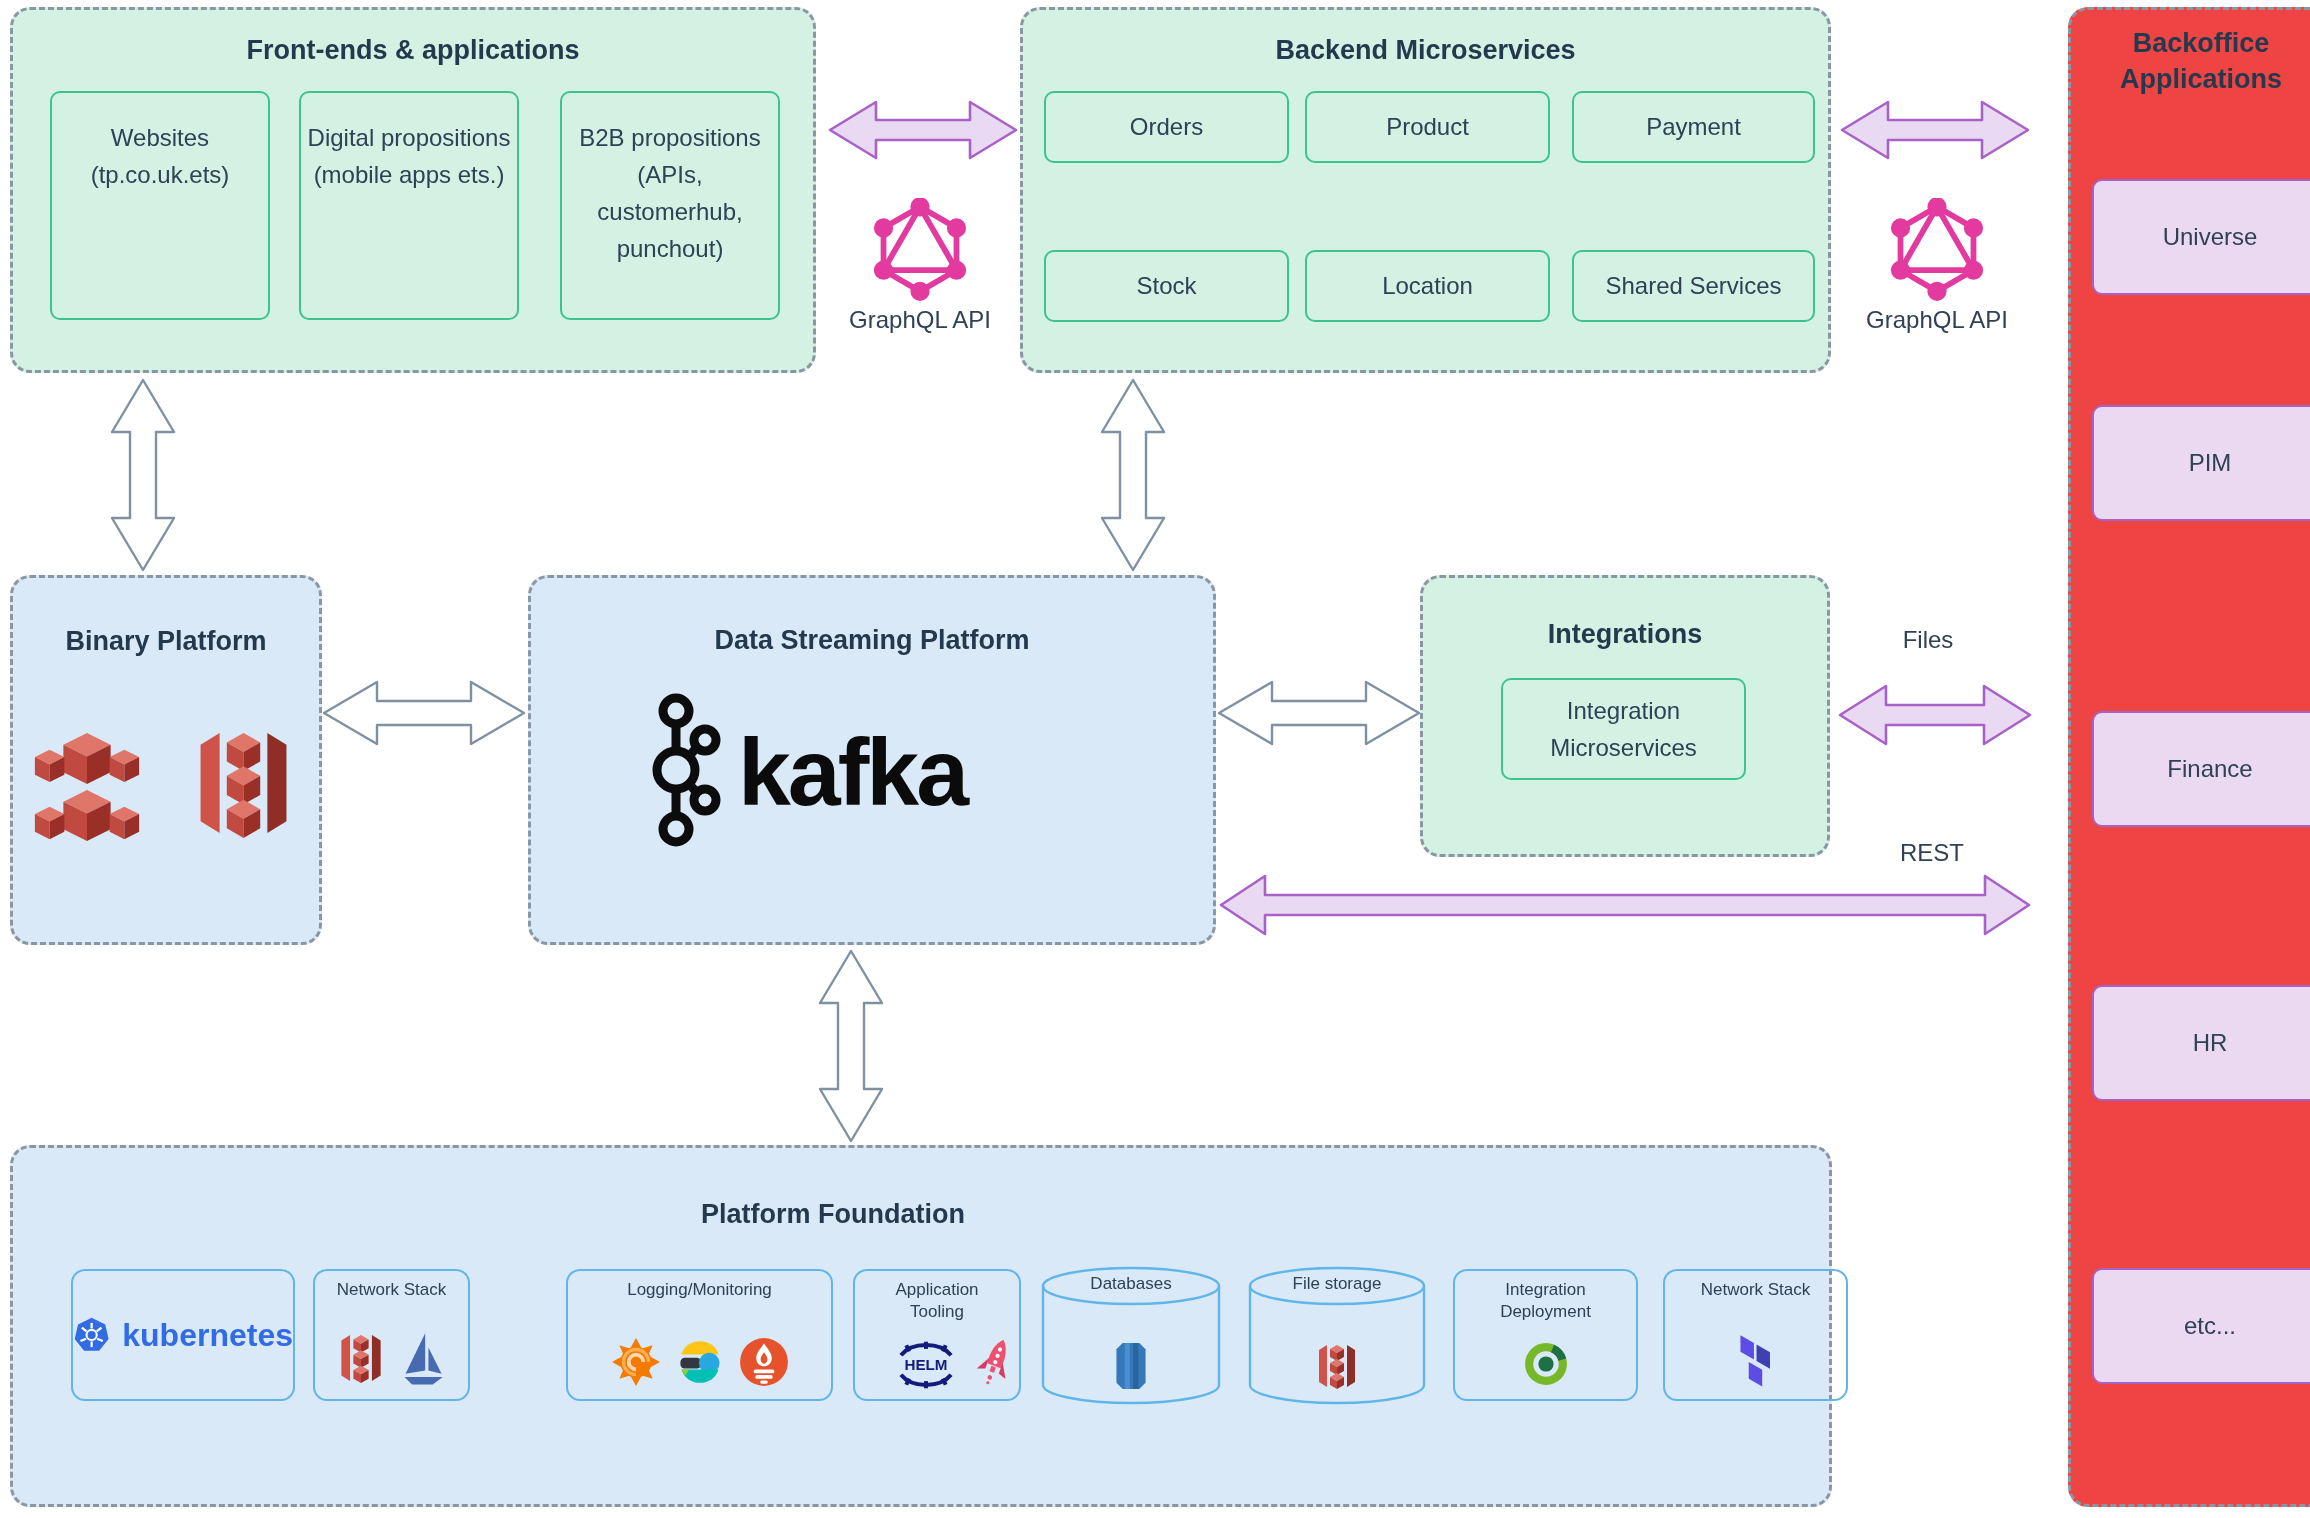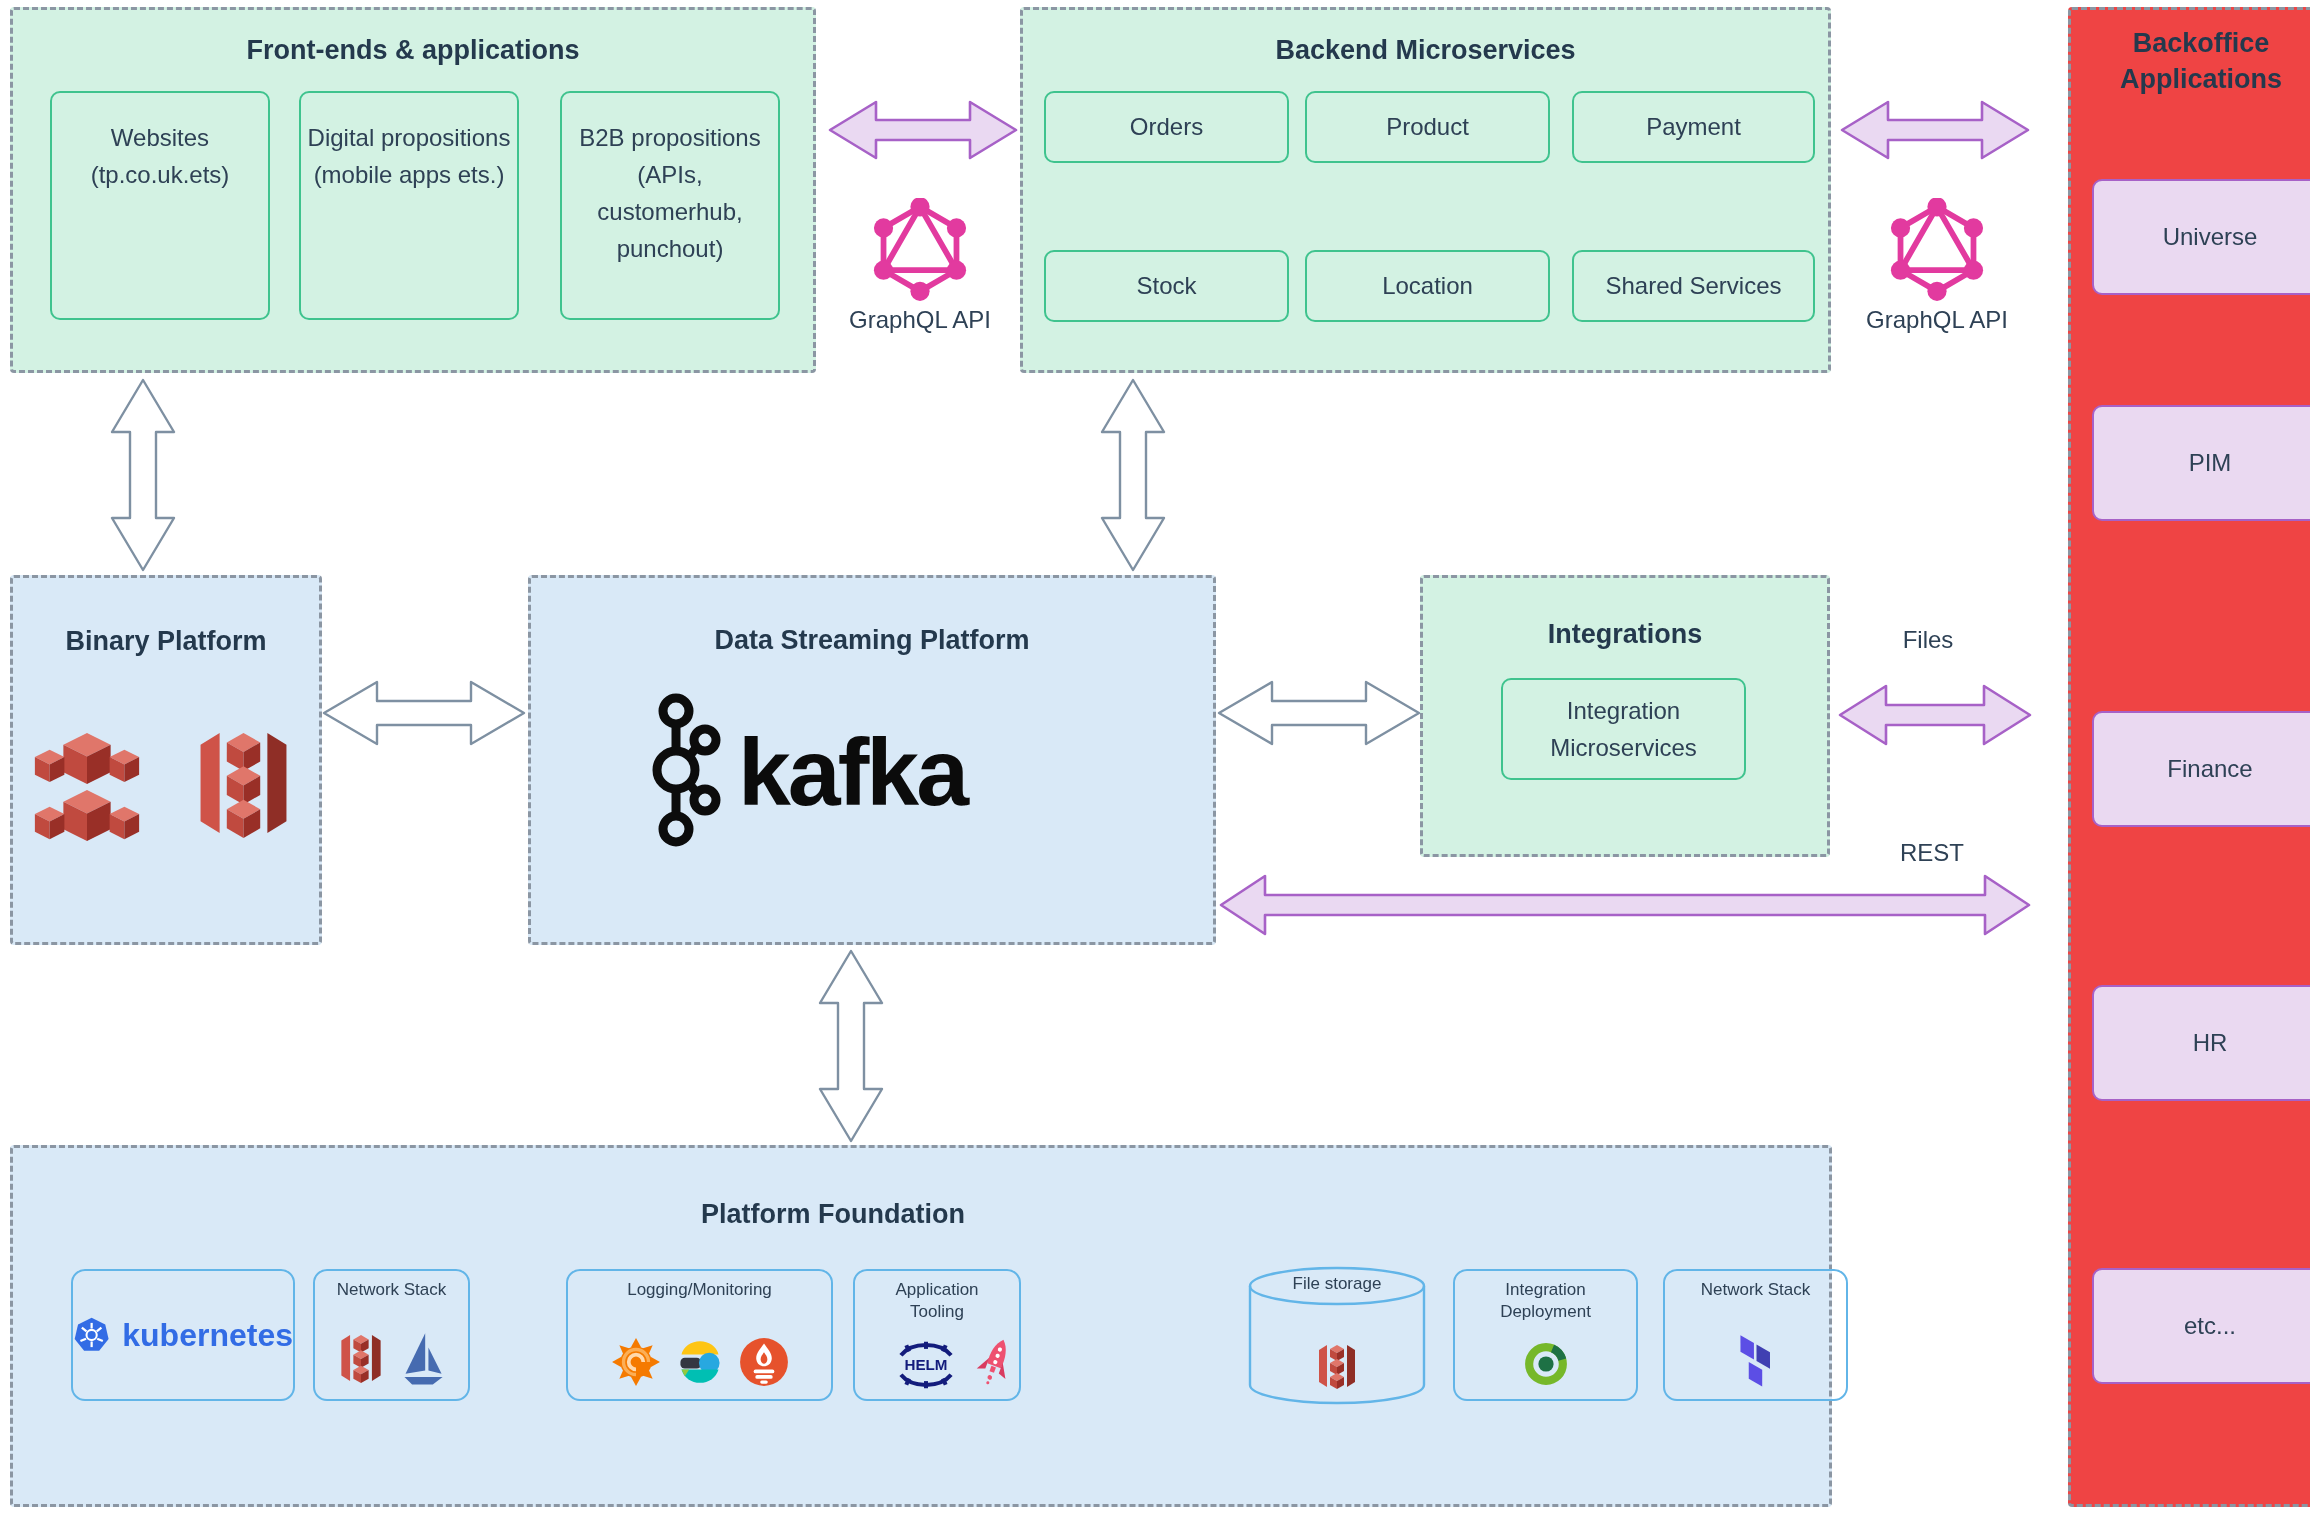--- a/index.html
+++ b/index.html
@@ -1,18 +1,18 @@
 <!DOCTYPE html>
 <html><head>
 <meta charset="utf-8">
 <style>
   html,body{margin:0;padding:0;}
   body{width:2310px;height:1518px;position:relative;background:#ffffff;
        font-family:"Liberation Sans",sans-serif;color:#2e4155;overflow:hidden;}
-  .panel{position:absolute;border:3px dashed #8b96a3;border-radius:4px;box-sizing:border-box;}
+  .panel{position:absolute;border:3px dashed #8b96a3;border-radius:20px;box-sizing:border-box;}
   .mint{background:#d3f2e3;}
   .blue{background:#d9e9f7;}
   .lav{background:#ef4444;margin-left:32px;}
   .ptitle{position:absolute;left:0;right:0;text-align:center;font-weight:700;
           font-size:27px;color:#24394d;line-height:36px;}
   .card{position:absolute;background:#d3f2e3;border:2px solid #3fc38e;border-radius:10px;
         box-sizing:border-box;font-size:24px;text-align:center;color:#2e4155;}
   .stack::after{content:"";position:absolute;top:11px;left:11px;width:100%;height:100%;
         border:2px solid #3fc38e;border-radius:10px;z-index:-1;box-sizing:border-box;}
   .padtop{padding-top:26px;line-height:37px;}
@@ -259,20 +259,36 @@
             <circle cx="22" cy="21" r="2.2" fill="#fff"></circle>
             <circle cx="22" cy="28" r="2.2" fill="#fff"></circle>
           <rect x="19.5" y="33" width="5" height="6"></rect>
             <circle cx="22" cy="45" r="2.4"></circle>
             <circle cx="22" cy="51" r="1.6"></circle>
         </g>
       </svg>
     </div>
   </div>
 
+  <div class="tile" style="left:986px;top:117px;width:184px;height:145px;border:none;">
+    <svg style="position:absolute;inset:0;" width="184" height="145" viewBox="0 0 184 145">
+      <g fill="none" stroke="#62b5e8" stroke-width="2.4">
+        <ellipse cx="92" cy="21" rx="88" ry="18"></ellipse>
+        <path d="M4,21 L4,120 A88,18 0 0 0 180,120 L180,21"></path>
+      </g>
+    </svg>
+    <div class="tlabel">Databases</div>
+    <div class="ticons" style="bottom:18px;">
+      <svg width="46" height="52" viewBox="0 0 44 50">
+        <path d="M14,3 L30,3 L36,9 L36,41 L30,47 L14,47 L8,41 L8,9 Z" fill="#3579b8"></path>
+        <rect x="16" y="3" width="5" height="44" fill="#4b8fd0"></rect>
+        <rect x="24" y="3" width="5" height="44" fill="#2b649c"></rect>
+      </svg>
+    </div>
+  </div>
 
   <div class="tile" style="left:1193px;top:117px;width:182px;height:145px;border:none;">
     <svg style="position:absolute;inset:0;" width="182" height="145" viewBox="0 0 182 145">
       <g fill="none" stroke="#62b5e8" stroke-width="2.4">
         <ellipse cx="91" cy="21" rx="87" ry="18"></ellipse>
         <path d="M4,21 L4,120 A87,18 0 0 0 178,120 L178,21"></path>
       </g>
     </svg>
     <div class="tlabel">File storage</div>
     <div class="ticons" style="bottom:18px;">

